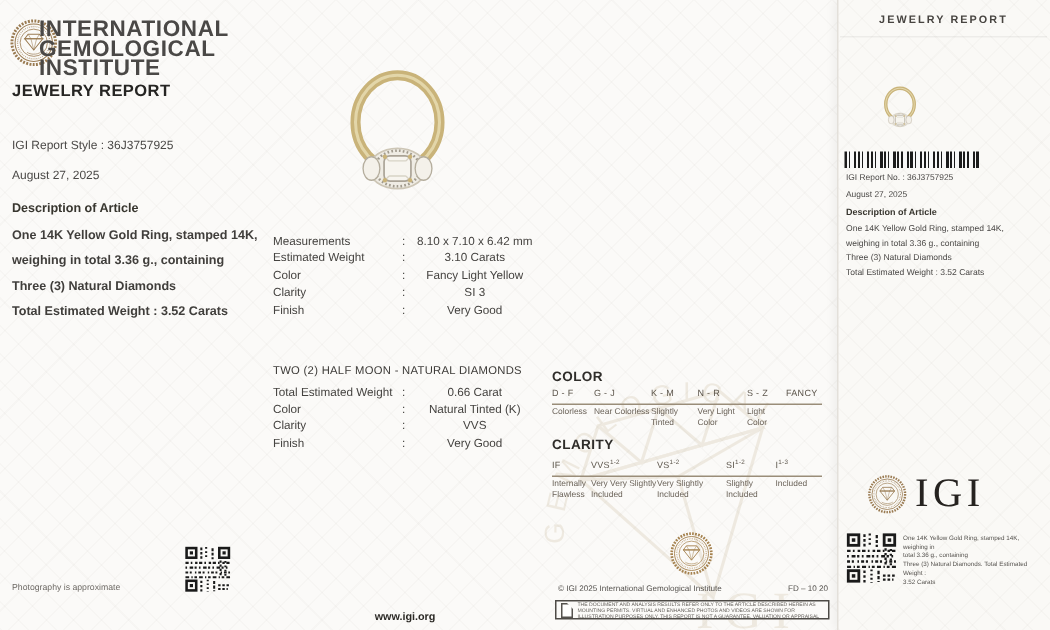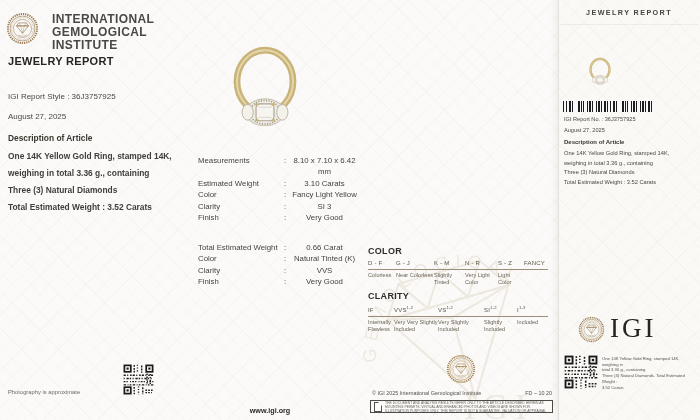--- a/index.html
+++ b/index.html
@@ -18,31 +18,31 @@
     box-shadow:-3px 0 6px rgba(0,0,0,.05);
   }
   .texture {
     position:absolute; inset:0; pointer-events:none;
     background-image:
       repeating-linear-gradient(45deg, rgba(120,110,95,.03) 0 1px, transparent 1px 13px),
       repeating-linear-gradient(-45deg, rgba(120,110,95,.03) 0 1px, transparent 1px 13px);
   }
   .abs { position:absolute; }
   
-  .institute-name { left:52px; top:13px; font-size:12px; font-weight:700; letter-spacing:.4px; color:#4a4846; line-height:13px; }
+  .institute-name { left:26px; top:13px; font-size:15px; font-weight:700; letter-spacing:.4px; color:#4a4846; line-height:13px; }
   .report-title   { left:8px;  top:55px; font-size:11px; font-weight:700; letter-spacing:.3px; color:#262523; }
   .report-number  { left:8px;  top:92px;  font-size:8px; color:#4a4846; }
   .report-date    { left:8px;  top:112px; font-size:8px; color:#4a4846; }
   .desc-heading   { left:8px;  top:133px; font-size:8.4px; font-weight:700; color:#38362f; }
   .desc-line      { left:8px;  font-size:8.4px; font-weight:700; color:#403e3b; white-space:nowrap; }
   
   .stone-block { left:182px; width:176px; }
   .stone-heading { font-size:7.5px; color:#3c3a37; letter-spacing:.2px; line-height:9.5px; margin-bottom:7px; }
   .spec-row { display:flex; font-size:7.8px; color:#454340; line-height:11.4px; }
-  .spec-row .lbl { flex:0 0 86px;margin-left:16px; }
+  .spec-row .lbl { flex:0 0 86px; }
   .spec-row .sep { flex:0 0 7px; }
   .spec-row .val { flex:1;text-align:center; }
   .notes { left:182px; top:303px; font-size:7.4px; color:#4a4846; line-height:8.8px; }
   
   .scale-heading { font-size:9px; font-weight:700; color:#2f2d2a; letter-spacing:.3px; }
   .scale-table { left:368px; width:180px; }
   .scale-grades { display:flex; border-bottom:1px solid #9a8d79; padding-bottom:3px; }
   .scale-descs  { display:flex; padding-top:2px; }
   .g-col { font-size:6px; color:#5c554b; letter-spacing:.2px; }
   .d-col { font-size:5.6px; color:#6b6359; line-height:6.6px; }
@@ -195,20 +195,21 @@
           <span class="val">SI 3</span>
         </div>
       <div class="spec-row">
           <span class="lbl">Finish</span>
           <span class="sep">:</span>
           <span class="val">Very Good</span>
         </div>
     </div>
 
     <div class="abs stone-block" style="top:242px">
+      <div class="stone-heading" style="margin-bottom:4px">TWO (2) HALF MOON - NATURAL DIAMONDS</div>
       <div class="spec-row">
           <span class="lbl">Total Estimated Weight</span>
           <span class="sep">:</span>
           <span class="val">0.66 Carat</span>
         </div>
       <div class="spec-row">
           <span class="lbl">Color</span>
           <span class="sep">:</span>
           <span class="val">Natural Tinted (K)</span>
         </div>

